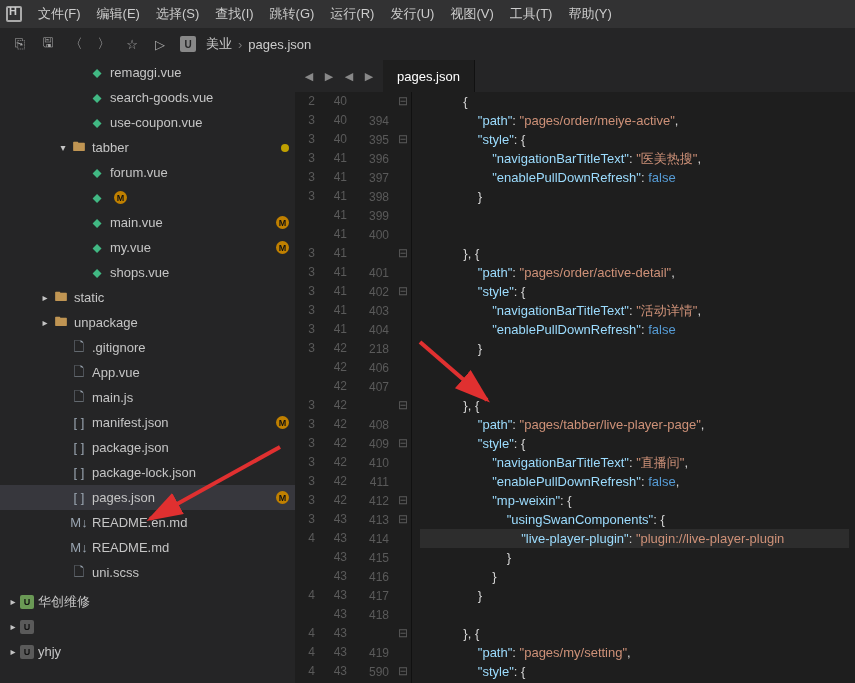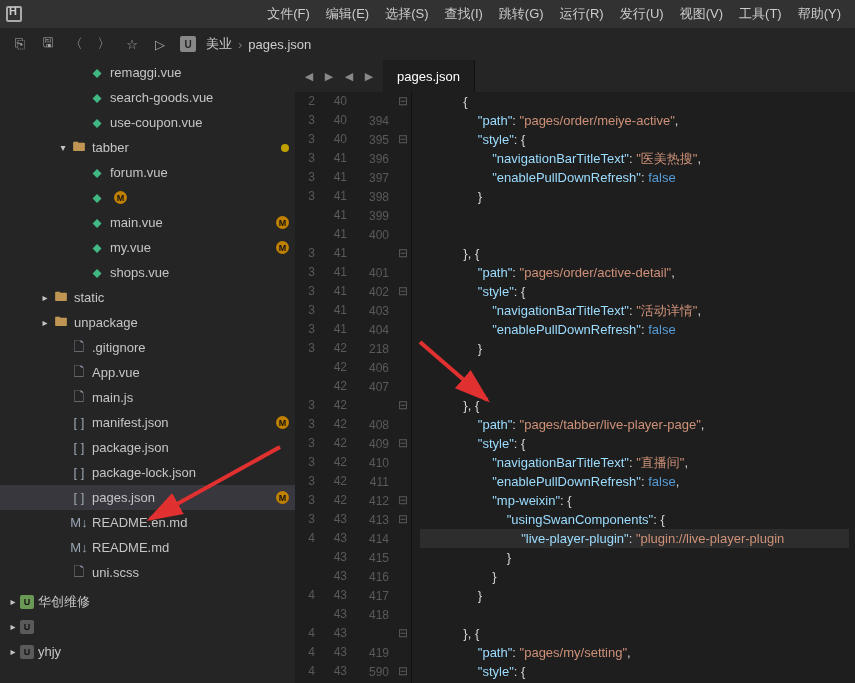--- a/index.html
+++ b/index.html
@@ -1,17 +1,17 @@
 <!DOCTYPE html>
 <html><head>
   <meta charset="utf-8">
   <style>
     * { margin:0; padding:0; box-sizing:border-box; font-family:"Segoe UI","Microsoft YaHei",sans-serif; }
     body { background:#1e1e1e; color:#c0c0c0; width:855px; height:683px; overflow:hidden; font-size:13px; position:relative; }
-    .menubar { height:28px; background:#323233; display:flex; align-items:center; padding:0 6px; color:#ccc;justify-content:space-between; }
+    .menubar { height:28px; background:#323233; display:flex; align-items:center; padding:0 6px; color:#ccc; }
     .menubar .logo { width:16px; height:16px; border:2px solid #aaa; border-radius:2px; margin-right:8px; position:relative; }
     .menubar .logo::after{content:"H";position:absolute;left:1px;top:-3px;font-size:11px;font-weight:bold;}
     .menubar .item { padding:0 8px; cursor:pointer; height:100%; display:flex; align-items:center; }
     .toolbar { height:32px; background:#252526; display:flex; align-items:center; padding:0 6px; color:#aaa; }
     .toolbar .tb-icon { width:28px; height:28px; display:flex; align-items:center; justify-content:center; cursor:pointer; }
     .toolbar .crumb-sep { margin:0 6px; color:#777; }
     .toolbar .crumb-proj { color:#ccc; margin-left:4px;}
     .toolbar .crumb-file { color:#ccc; }
     .toolbar .sq-icon { width:16px;height:16px;background:#888;border-radius:2px;display:flex;align-items:center;justify-content:center;color:#252526;font-weight:bold;font-size:10px;margin:0 4px;}
     .main { display:flex; height:calc(100% - 60px); }

